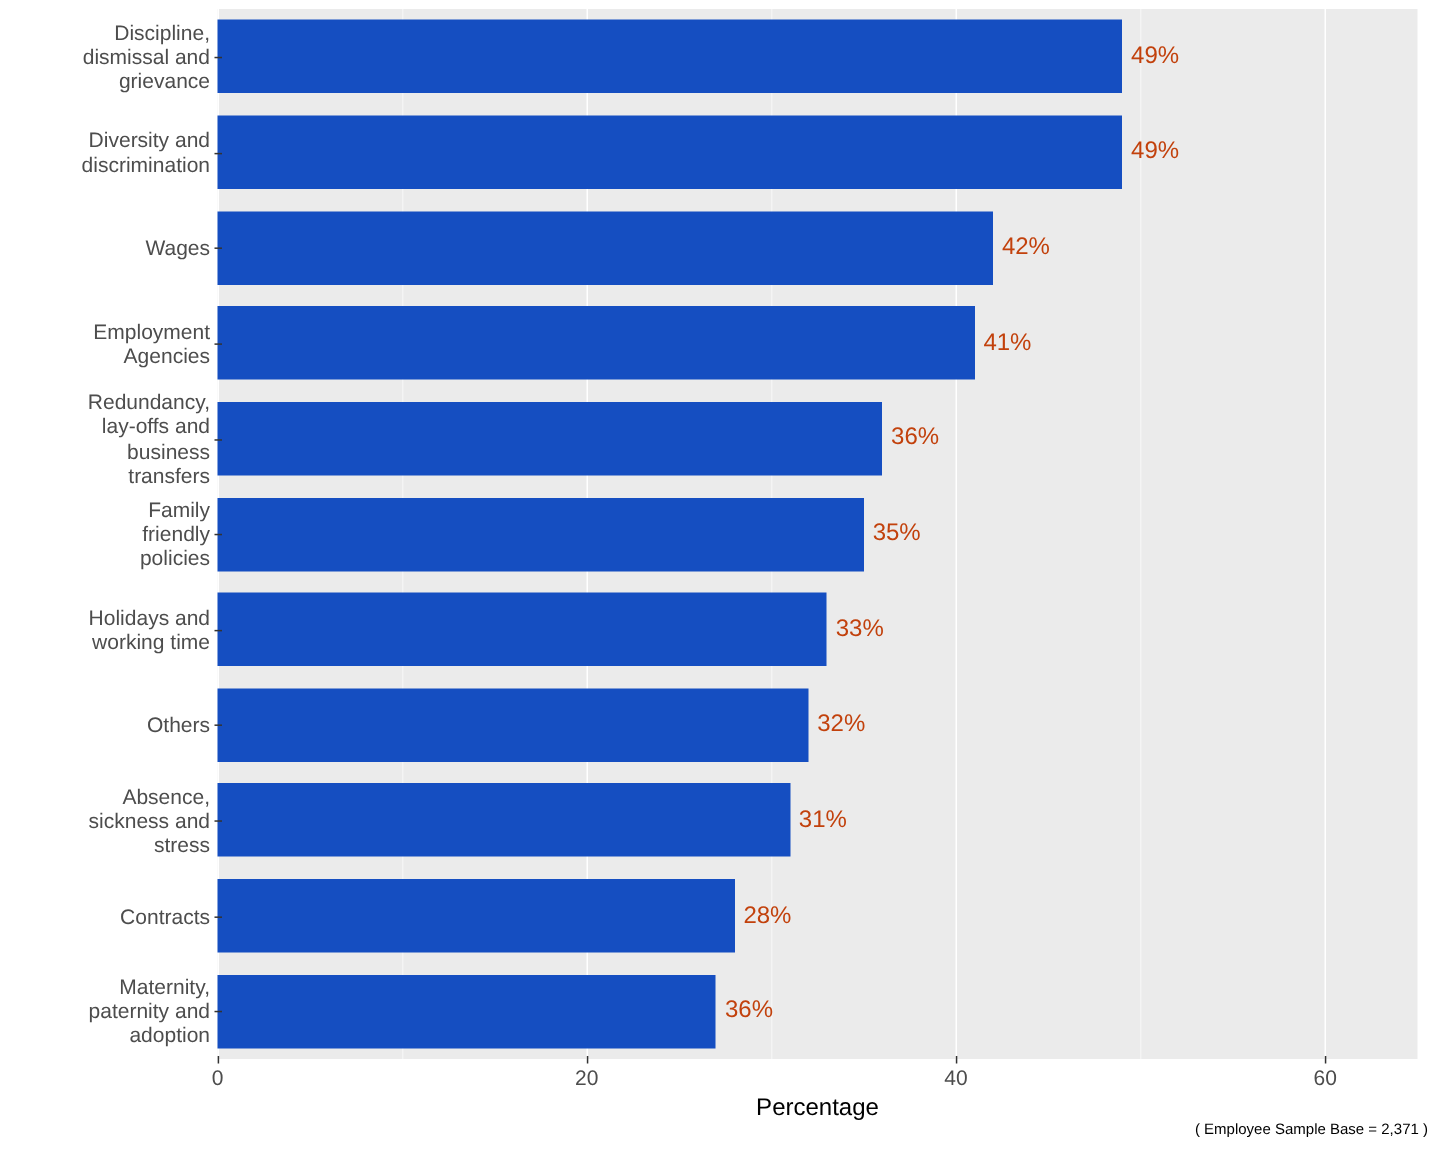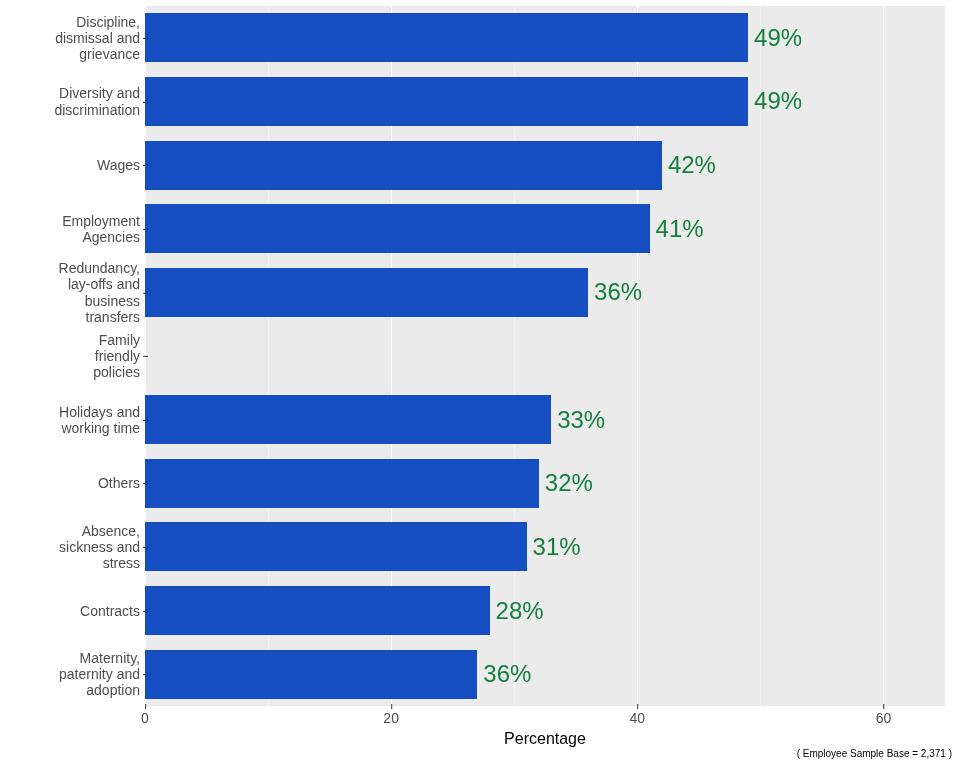--- a/index.html
+++ b/index.html
@@ -44,22 +44,22 @@
     position: absolute;
     left: 0;
     top: 4px;
     bottom: 4px;
     background: #154ec1;
   }
   .bar-label {
     position: absolute;
     top: 50%;
     transform: translateY(-50%);
-    font-size: 24px;
-    color: #15803d;
+    font-size: 16px;
+    color: #c2410c;
     white-space: nowrap;
   }
   .ytick {
     position: absolute;
     right: 820px;       
     width: 135px;
     text-align: right;
     font-size: 14px;
     line-height: 1.15;
     color: #4d4d4d;
@@ -130,20 +130,24 @@
         <div class="bar-label" style="left: 522.923px;">42%</div>
       </div>
       <div class="bar-row" style="top: 194.227px; width: 800px;">
         <div class="bar" style="width: 504.615px; background: rgb(21, 78, 193);"></div>
         <div class="bar-label" style="left: 510.615px;">41%</div>
       </div>
       <div class="bar-row" style="top: 257.864px; width: 800px;">
         <div class="bar" style="width: 443.077px; background: rgb(21, 78, 193);"></div>
         <div class="bar-label" style="left: 449.077px;">36%</div>
       </div>
+      <div class="bar-row" style="top: 321.5px; width: 800px;">
+        <div class="bar" style="width: 430.769px; background: rgb(21, 78, 193);"></div>
+        <div class="bar-label" style="left: 436.769px;">35%</div>
+      </div>
       <div class="bar-row" style="top: 385.136px; width: 800px;">
         <div class="bar" style="width: 406.154px; background: rgb(21, 78, 193);"></div>
         <div class="bar-label" style="left: 412.154px;">33%</div>
       </div>
       <div class="bar-row" style="top: 448.773px; width: 800px;">
         <div class="bar" style="width: 393.846px; background: rgb(21, 78, 193);"></div>
         <div class="bar-label" style="left: 399.846px;">32%</div>
       </div>
       <div class="bar-row" style="top: 512.409px; width: 724px;">
         <div class="bar" style="width: 381.538px; background: rgb(21, 78, 193);"></div>

